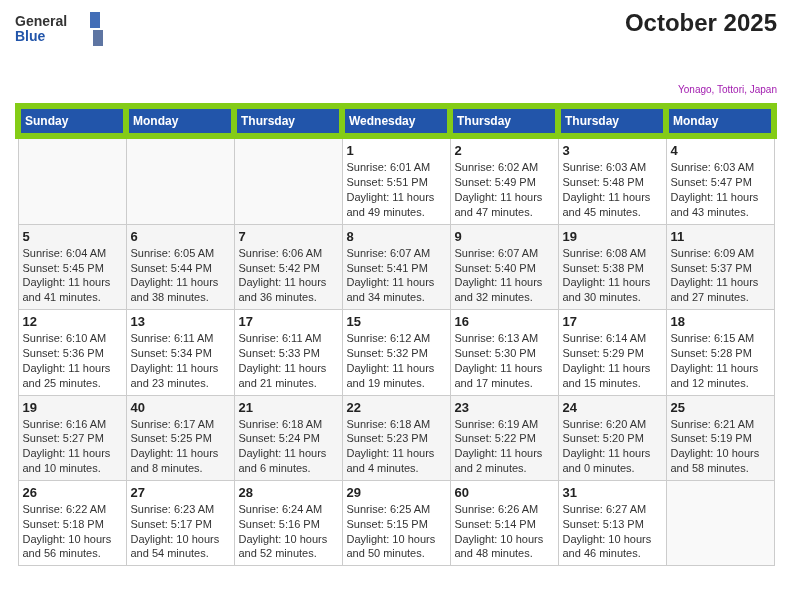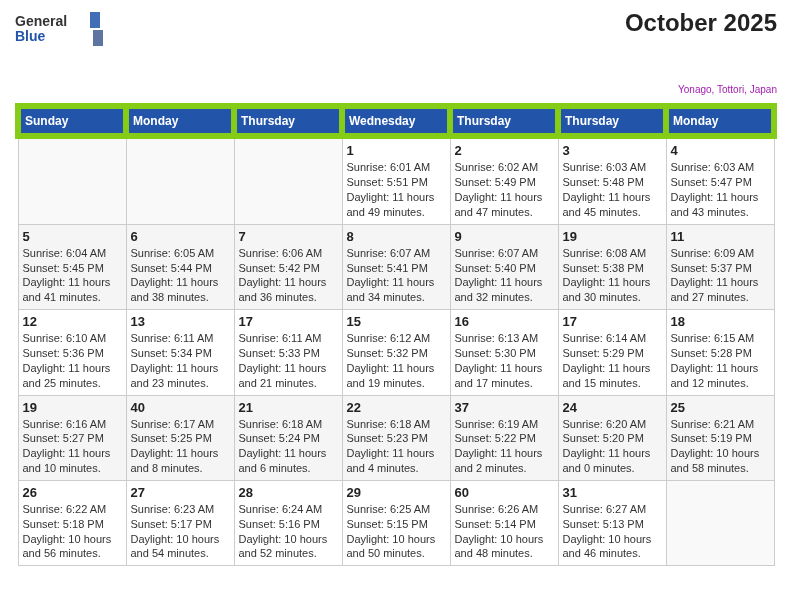--- a/index.html
+++ b/index.html
@@ -207,21 +207,21 @@
           </td>
           <td>
             <span class="day-num">21</span>
             <div class="day-info">Sunrise: 6:18 AM<br>Sunset: 5:24 PM<br>Daylight: 11 hours<br>and 6 minutes.</div>
           </td>
           <td>
             <span class="day-num">22</span>
             <div class="day-info">Sunrise: 6:18 AM<br>Sunset: 5:23 PM<br>Daylight: 11 hours<br>and 4 minutes.</div>
           </td>
           <td>
-            <span class="day-num">37</span>
+            <span class="day-num">23</span>
             <div class="day-info">Sunrise: 6:19 AM<br>Sunset: 5:22 PM<br>Daylight: 11 hours<br>and 2 minutes.</div>
           </td>
           <td>
             <span class="day-num">24</span>
             <div class="day-info">Sunrise: 6:20 AM<br>Sunset: 5:20 PM<br>Daylight: 11 hours<br>and 0 minutes.</div>
           </td>
           <td>
             <span class="day-num">25</span>
             <div class="day-info">Sunrise: 6:21 AM<br>Sunset: 5:19 PM<br>Daylight: 10 hours<br>and 58 minutes.</div>
           </td>

